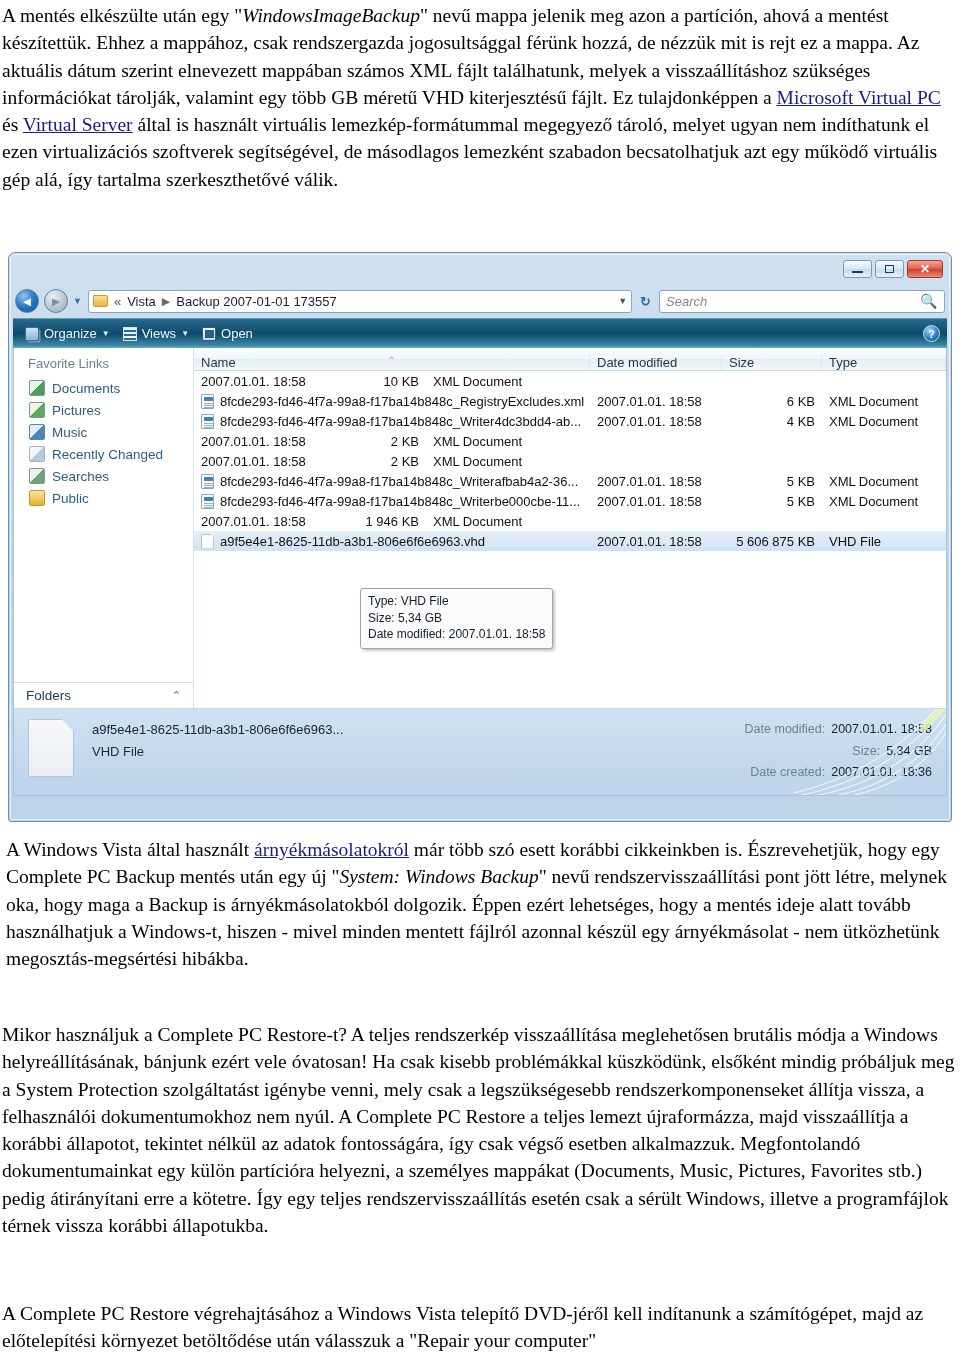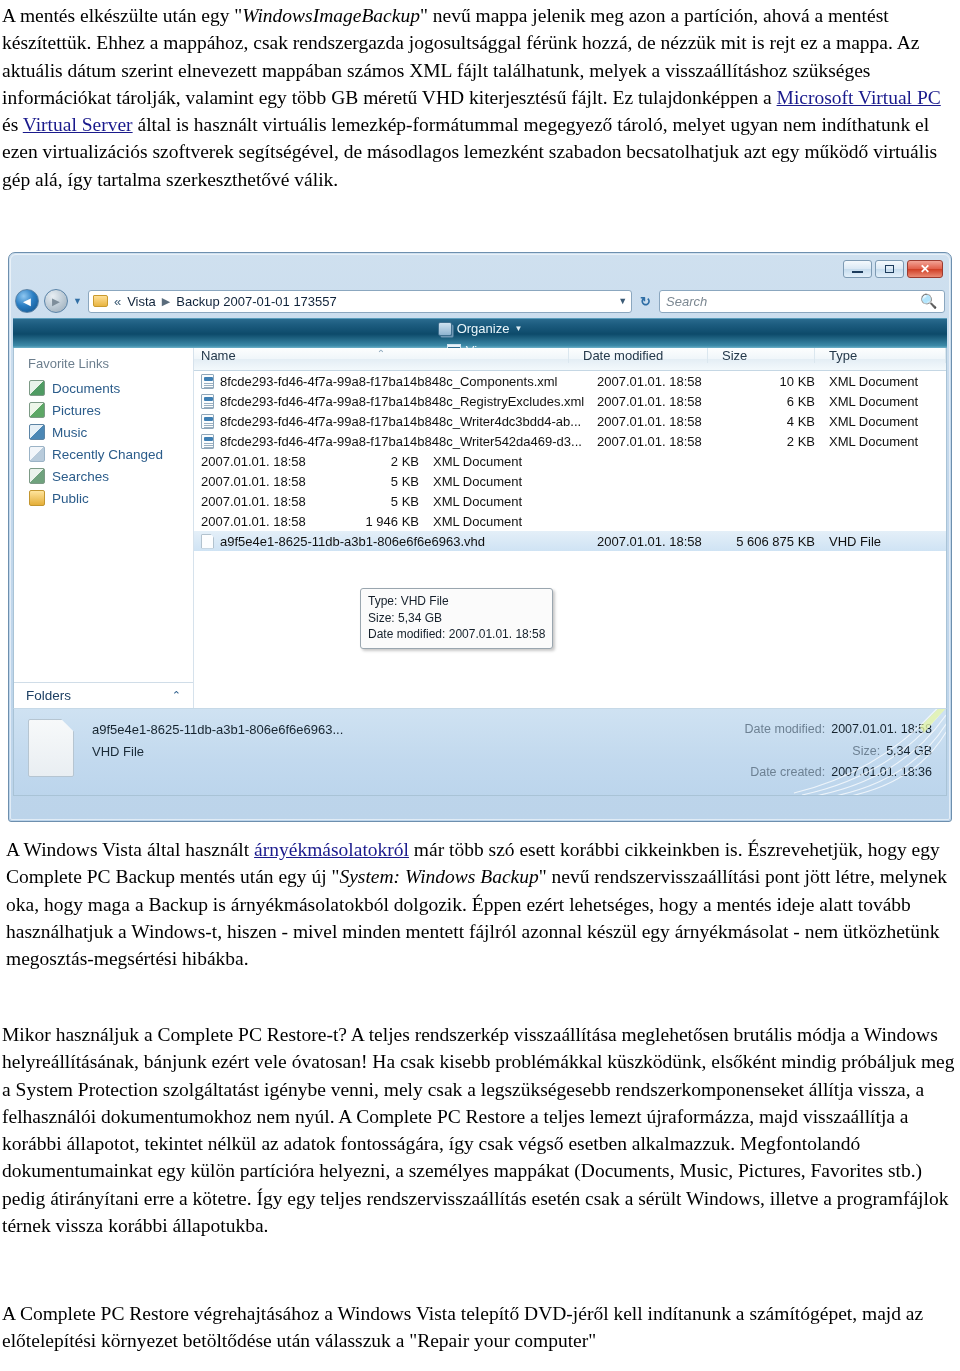--- a/index.html
+++ b/index.html
@@ -97,21 +97,20 @@
   }
   .searchbox .mag { margin-left:auto; color:#2d5f93; font-style:normal; font-size:14px; }
 
   
   .toolbar {
     height:30px; margin-top:3px;
     background: linear-gradient(180deg,#2a6b8e 0%, #1d5d80 18%, #0d4a6a 52%, #3d8aa8 92%, #6fb2c9 100%);
     display:flex; align-items:center; gap:3px; padding:0 7px;
     color:#eaf6fb; font-size:13px;
     border-top:1px solid #5a9cbb;
-    flex-direction:column;
   }
   .tbitem { display:flex; align-items:center; gap:5px; padding:2px 5px; white-space:nowrap; }
   .tbcaret { font-size:8px; opacity:.95; }
   .tb-ico { width:14px; height:14px; display:inline-block; flex:none; }
   .ico-organize { background:linear-gradient(180deg,#cfe2f0,#8fb4d0); border:1px solid #40708f; border-radius:2px; box-shadow:2px 2px 0 -0.5px #6f97b4; }
   .ico-views { background:repeating-linear-gradient(180deg,#e8f2f8 0 2px,#2d6d91 2px 4px); border:1px solid #cfe3ef; }
   .ico-open { background:linear-gradient(180deg,#f2f7fb,#c7d9e7); border:1px solid #2c5f85; position:relative; }
   .ico-open:after { content:""; position:absolute; left:2px; top:2px; width:9px; height:8px; background:#2c5f85; }
   .helpbtn {
     margin-left:auto; width:17px; height:17px; border-radius:50%;
@@ -140,23 +139,23 @@
   .folders-bar {
     border-top:1px solid #d0dde8; height:26px;
     display:flex; align-items:center; padding:0 12px;
     color:#1d3f63; font-size:13.5px; background:#fff;
   }
   .folders-bar .chev { margin-left:auto; color:#2b5c8a; font-size:11px; }
 
   
   .listpane { flex:1; background:#fff; display:flex; flex-direction:column; min-width:0; position:relative; }
   .colhead {
-    display:flex; height:23px; align-items:flex-start;
+    display:flex; height:23px; align-items:flex-end;
     background:linear-gradient(180deg,#fdfefe 0%, #f0f6fa 48%, #e4eef5 52%, #f3f9fc 100%);
-    border-bottom:1px solid #c5d7e4; font-size:13px; color:#24384a;gap:7px;
+    border-bottom:1px solid #c5d7e4; font-size:13px; color:#24384a;
   }
   .colhead > div { display:flex; align-items:center; padding:0 7px; border-right:1px solid #dbe7ef; position:relative; }
   .c-name { flex:1; min-width:0; }
   .c-date { width:132px; flex:none; }
   .c-size { width:100px; flex:none; justify-content:flex-end; }
   .c-type { width:124px; flex:none; }
   .sortmark { position:absolute; left:50%; top:0px; transform:translateX(-50%); color:#8aa6bb; font-size:10px; }
 
   .rows { flex:1; overflow:hidden; }
   .row { display:flex; height:20px; align-items:center; font-size:13px; color:#111; }
@@ -323,24 +322,20 @@
           </div>
           <div class="c-date">Date modified</div>
           <div class="c-size">
               <span style="margin-right:auto">Size</span>
             </div>
           <div class="c-type">Type</div>
         </div>
 
         <div class="rows" id="file-rows">
             <div class="row">
-              <div class="r-name">
-                <span class="xmlico"></span>
-                <span>8fcde293-fd46-4f7a-99a8-f17ba14b848c_Components.xml</span>
-              </div>
               <div class="r-date">2007.01.01. 18:58</div>
               <div class="r-size">10 KB</div>
               <div class="r-type">XML Document</div>
             </div>
             <div class="row">
               <div class="r-name">
                 <span class="xmlico"></span>
                 <span>8fcde293-fd46-4f7a-99a8-f17ba14b848c_RegistryExcludes.xml</span>
               </div>
               <div class="r-date">2007.01.01. 18:58</div>
@@ -350,39 +345,43 @@
             <div class="row">
               <div class="r-name">
                 <span class="xmlico"></span>
                 <span>8fcde293-fd46-4f7a-99a8-f17ba14b848c_Writer4dc3bdd4-ab...</span>
               </div>
               <div class="r-date">2007.01.01. 18:58</div>
               <div class="r-size">4 KB</div>
               <div class="r-type">XML Document</div>
             </div>
             <div class="row">
+              <div class="r-date">2007.01.01. 18:58</div>
+              <div class="r-size">2 KB</div>
+              <div class="r-type">XML Document</div>
+            </div>
+            <div class="row">
+              <div class="r-date">2007.01.01. 18:58</div>
+              <div class="r-size">2 KB</div>
+              <div class="r-type">XML Document</div>
+            </div>
+            <div class="row">
               <div class="r-name">
                 <span class="xmlico"></span>
-                <span>8fcde293-fd46-4f7a-99a8-f17ba14b848c_Writer542da469-d3...</span>
+                <span>8fcde293-fd46-4f7a-99a8-f17ba14b848c_Writerafbab4a2-36...</span>
               </div>
               <div class="r-date">2007.01.01. 18:58</div>
-              <div class="r-size">2 KB</div>
-              <div class="r-type">XML Document</div>
-            </div>
-            <div class="row">
-              <div class="r-date">2007.01.01. 18:58</div>
-              <div class="r-size">2 KB</div>
-              <div class="r-type">XML Document</div>
-            </div>
-            <div class="row">
-              <div class="r-date">2007.01.01. 18:58</div>
               <div class="r-size">5 KB</div>
               <div class="r-type">XML Document</div>
             </div>
             <div class="row">
+              <div class="r-name">
+                <span class="xmlico"></span>
+                <span>8fcde293-fd46-4f7a-99a8-f17ba14b848c_Writerbe000cbe-11...</span>
+              </div>
               <div class="r-date">2007.01.01. 18:58</div>
               <div class="r-size">5 KB</div>
               <div class="r-type">XML Document</div>
             </div>
             <div class="row">
               <div class="r-date">2007.01.01. 18:58</div>
               <div class="r-size">1 946 KB</div>
               <div class="r-type">XML Document</div>
             </div>
             <div class="row sel">

